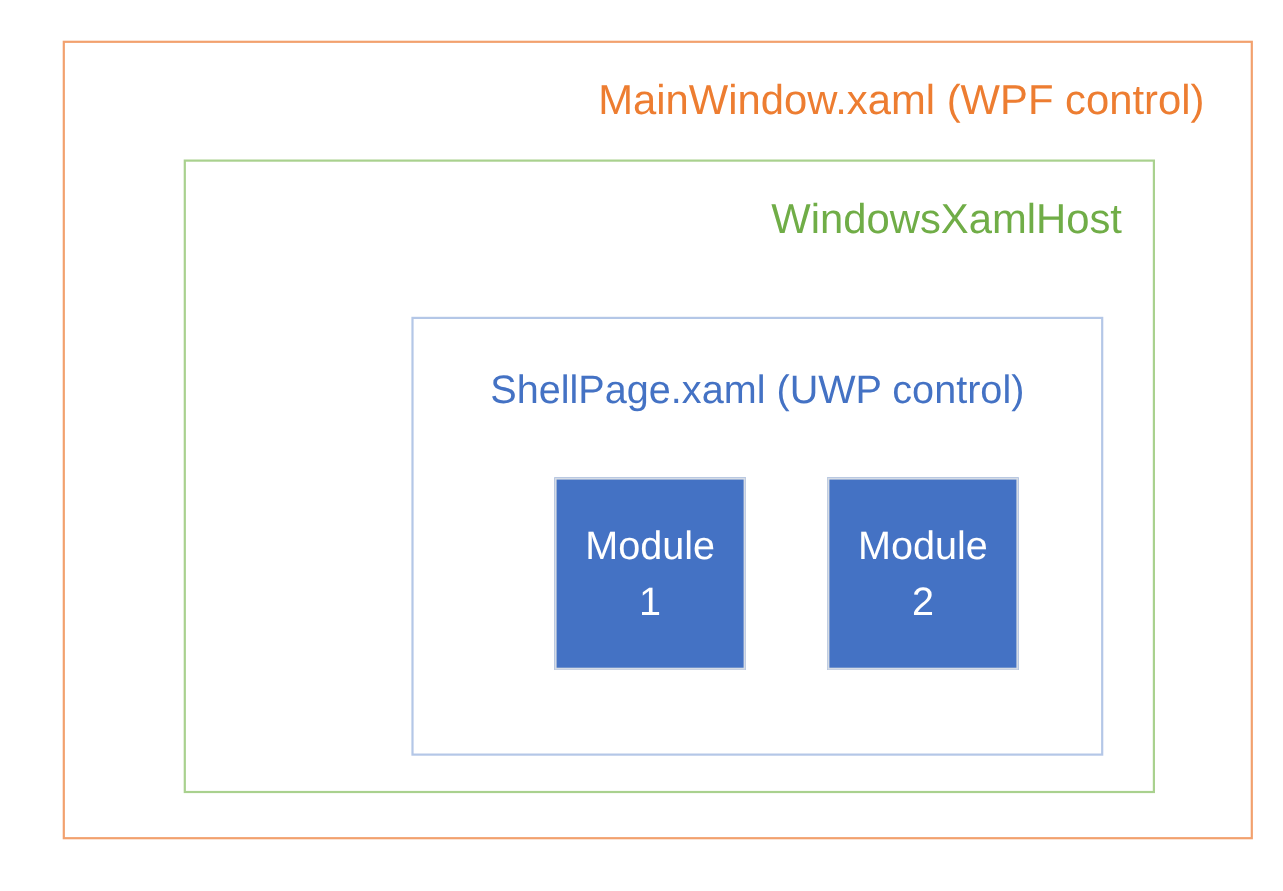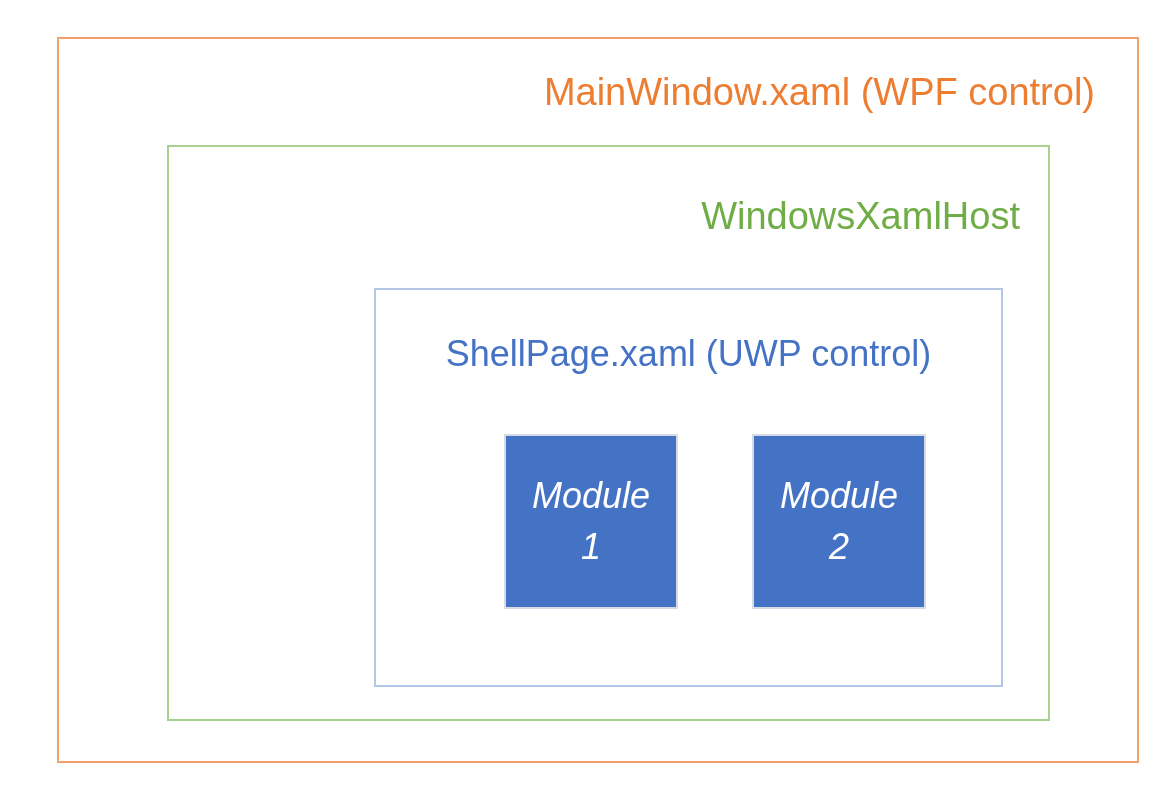--- a/index.html
+++ b/index.html
@@ -51,21 +51,20 @@
     top: 31px;
     right: 42px;
     font-size: 38px;
     color: #ED7D31;
   }
   .label-xamlhost {
     top: 31px;
     right: 28px;
     font-size: 38px;
     color: #70AD47;
-    margin-top: 16px;
   }
   .label-shellpage {
     top: 42px;
     left: 0;
     width: 100%;
     text-align: center;
     font-size: 36px;
     color: #4472C4;
   }
   .module {
@@ -77,21 +76,20 @@
     background: #4472C4;
     border: 2px solid #D6DCE5;
     display: flex;
     flex-direction: column;
     align-items: center;
     justify-content: center;
     text-align: center;
     color: #ffffff;
     font-size: 36px;
     line-height: 1.4;
-    font-style: italic;
   }
   .module-1 { left: 128px; }
   .module-2 { left: 376px; }
 </style>
 </head>
 <body>
 
 <div class="canvas">
 
   <div class="box box-mainwindow">

